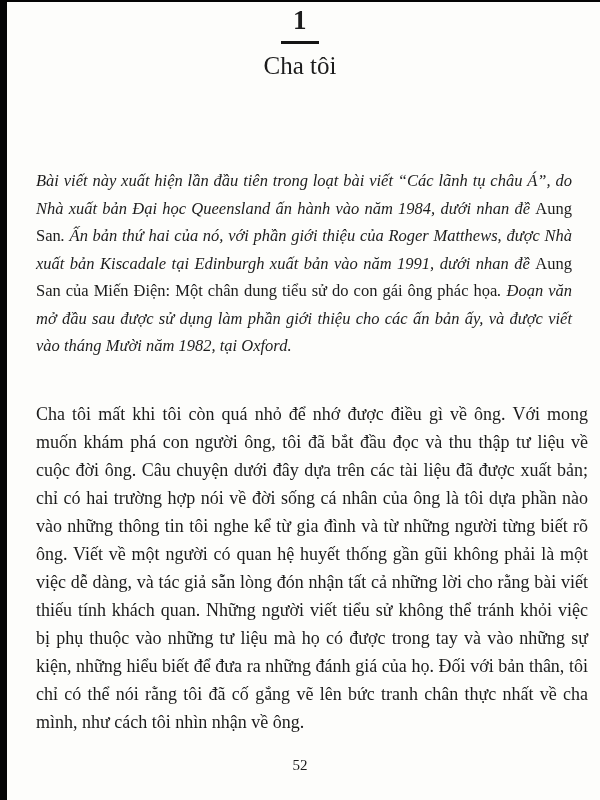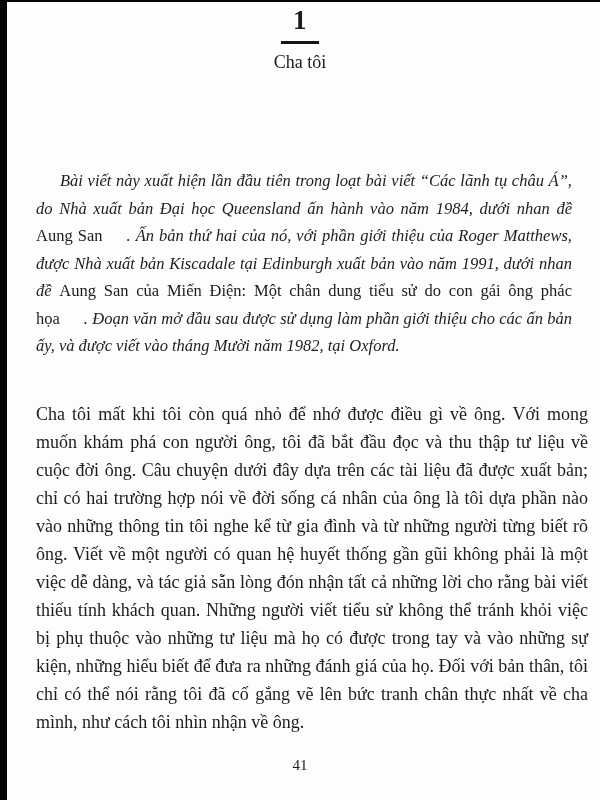--- a/index.html
+++ b/index.html
@@ -46,40 +46,39 @@
     width: 38px;
     height: 3px;
     background: #141414;
   }
   .chapter-title {
     position: absolute;
     top: 52px; left: 0;
     width: 100%;
     margin: 0;
     text-align: center;
-    font-size: 18px;
+    font-size: 25px;
     font-weight: 500;
   }
   .intro-paragraph {
     position: absolute;
     top: 167px;
     left: 36px;
     right: 28px;
     margin: 0;
     font-size: 16.5px;
     line-height: 27.5px;
     text-align: justify;
     font-style: italic;
   }
   .seg-roman {
     font-style: normal;
   }
   .seg-italic {
     font-style: italic;
-    margin-left: 24px;
   }
   .body-paragraph {
     position: absolute;
     top: 400px;
     left: 36px;
     right: 12px;
     margin: 0;
     font-size: 18px;
     line-height: 28px;
     text-align: justify;
@@ -105,15 +104,15 @@
   <div class="chapter-number">1</div>
 
   <div class="chapter-rule"></div>
 
   <h1 class="chapter-title">Cha tôi</h1>
 
   <p class="intro-paragraph"><span class="seg-italic">Bài viết này xuất hiện lần đầu tiên trong loạt bài viết “Các lãnh tụ châu Á”, do Nhà xuất bản Đại học Queensland ấn hành vào năm 1984, dưới nhan đề </span><span class="seg-roman">Aung San</span><span class="seg-italic">. Ấn bản thứ hai của nó, với phần giới thiệu của Roger Matthews, được Nhà xuất bản Kiscadale tại Edinburgh xuất bản vào năm 1991, dưới nhan đề </span><span class="seg-roman">Aung San của Miến Điện: Một chân dung tiểu sử do con gái ông phác họa</span><span class="seg-italic">. Đoạn văn mở đầu sau được sử dụng làm phần giới thiệu cho các ấn bản ấy, và được viết vào tháng Mười năm 1982, tại Oxford.</span></p>
 
   <p class="body-paragraph">Cha tôi mất khi tôi còn quá nhỏ để nhớ được điều gì về ông. Với mong muốn khám phá con người ông, tôi đã bắt đầu đọc và thu thập tư liệu về cuộc đời ông. Câu chuyện dưới đây dựa trên các tài liệu đã được xuất bản; chỉ có hai trường hợp nói về đời sống cá nhân của ông là tôi dựa phần nào vào những thông tin tôi nghe kể từ gia đình và từ những người từng biết rõ ông. Viết về một người có quan hệ huyết thống gần gũi không phải là một việc dễ dàng, và tác giả sẵn lòng đón nhận tất cả những lời cho rằng bài viết thiếu tính khách quan. Những người viết tiểu sử không thể tránh khỏi việc bị phụ thuộc vào những tư liệu mà họ có được trong tay và vào những sự kiện, những hiểu biết để đưa ra những đánh giá của họ. Đối với bản thân, tôi chỉ có thể nói rằng tôi đã cố gắng vẽ lên bức tranh chân thực nhất về cha mình, như cách tôi nhìn nhận về ông.</p>
 
-  <div class="page-number">41</div>
+  <div class="page-number">52</div>
 
 </div>
 
 </body></html>

